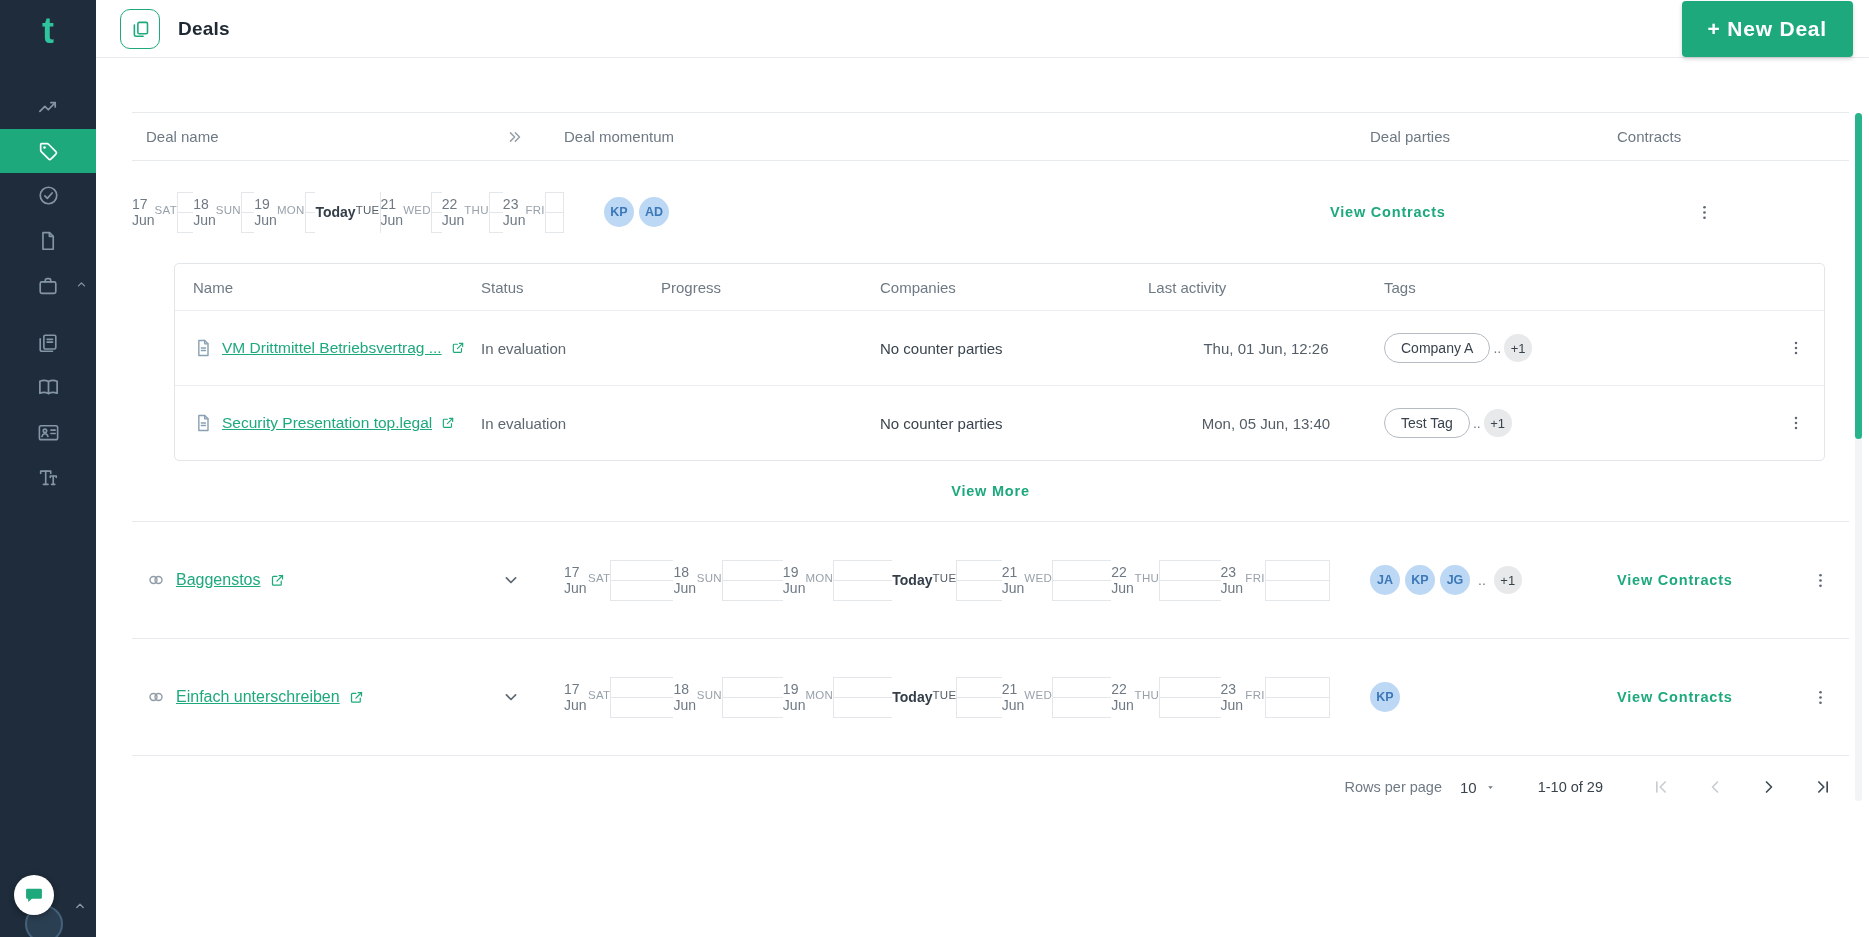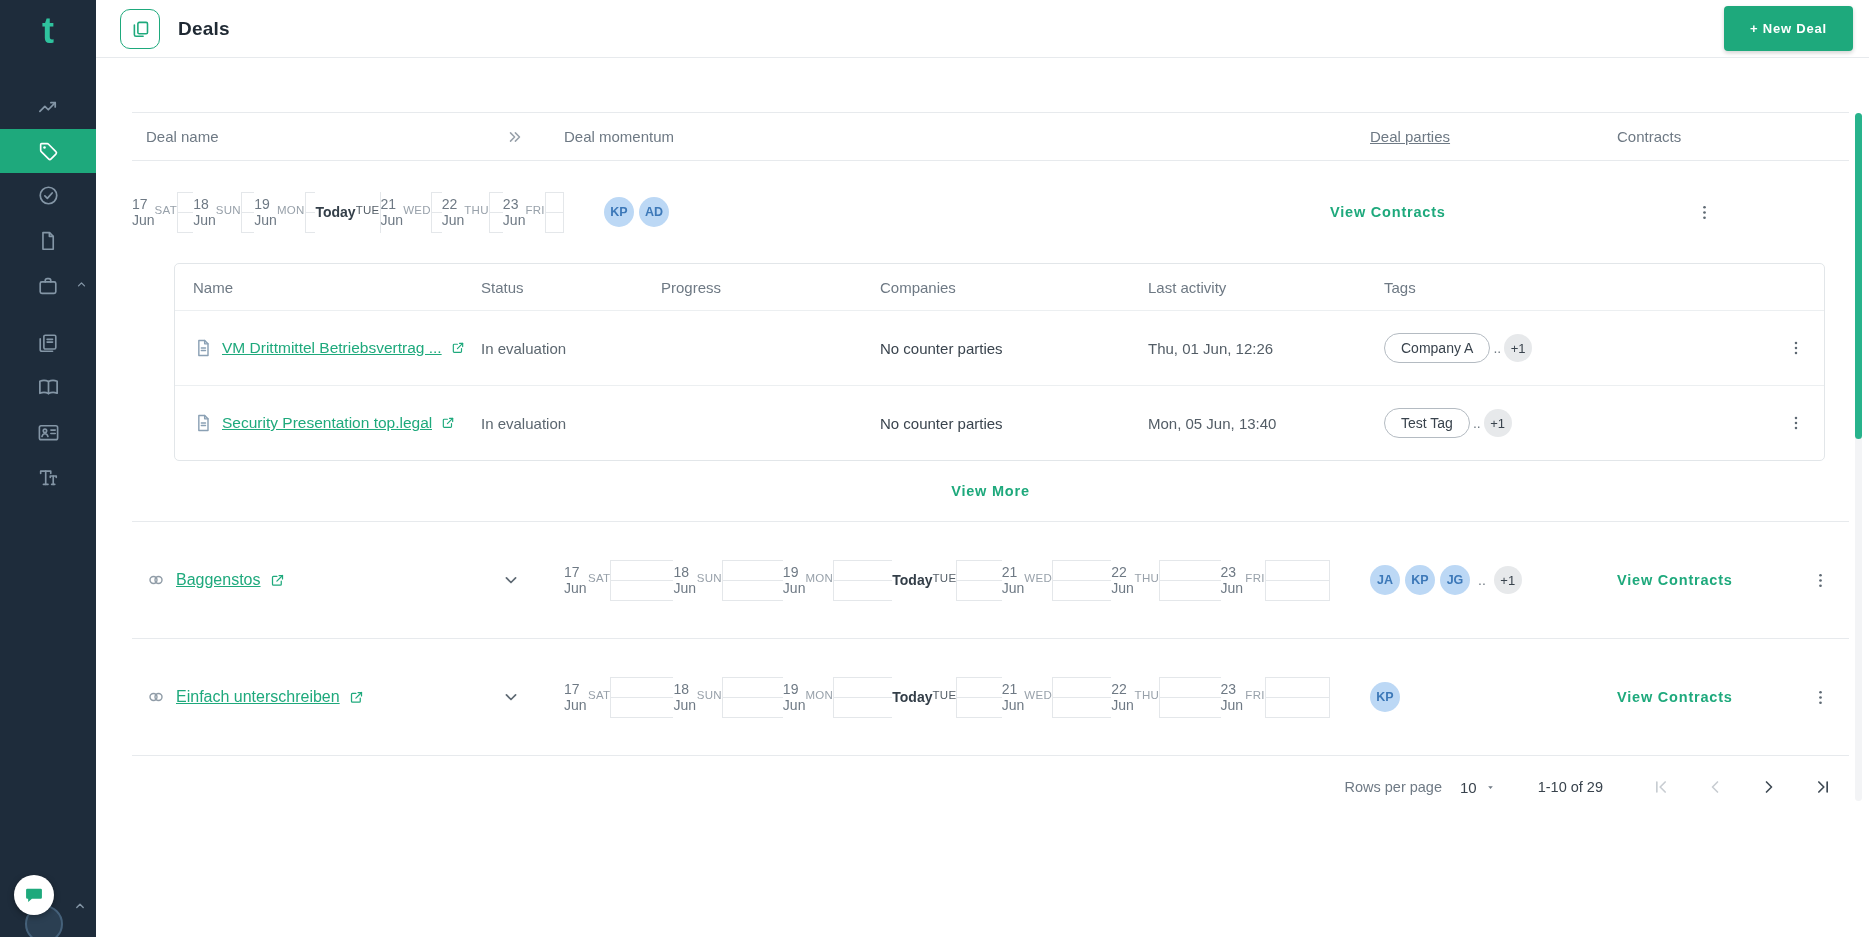--- a/index.html
+++ b/index.html
@@ -29,39 +29,39 @@
 .side-bottom{position:absolute;left:0;bottom:0;width:96px;height:80px;}
 .avatar-dark{position:absolute;left:25px;bottom:-6px;width:38px;height:38px;border-radius:50%;background:#2b3f52;border:2px solid #45617a;}
 .chat-fab{position:absolute;left:14px;bottom:22px;width:40px;height:40px;border-radius:50%;background:#ffffff;box-shadow:0 2px 6px rgba(0,0,0,.35);display:flex;align-items:center;justify-content:center;z-index:3;cursor:pointer;}
 .side-caret{position:absolute;right:9px;bottom:24px;color:#8496a6;cursor:pointer;}
 
 
 .main{flex:1;display:flex;flex-direction:column;background:#fff;position:relative;}
 .topbar{height:58px;display:flex;align-items:center;border-bottom:1px solid var(--border);padding:0 16px 0 24px;background:#fff;}
 .title-icon{width:40px;height:40px;border:1.5px solid var(--green);border-radius:10px;color:var(--green);display:flex;align-items:center;justify-content:center;}
 .topbar h1{font-size:19px;font-weight:700;color:#1f2933;margin-left:18px;letter-spacing:.2px;}
-.new-deal{margin-left:auto;background:var(--green);color:#fff;border:none;border-radius:4px;height:45px;padding:0 26px;font-family:"Liberation Sans",sans-serif;font-size:13px;font-weight:600;letter-spacing:.8px;box-shadow:0 2px 4px rgba(0,0,0,.18);cursor:pointer;}
+.new-deal{margin-left:auto;background:var(--green);color:#fff;border:none;border-radius:4px;height:56px;padding:0 26px;font-family:"Liberation Sans",sans-serif;font-size:21px;font-weight:600;letter-spacing:.8px;box-shadow:0 2px 4px rgba(0,0,0,.18);cursor:pointer;}
 
 .toolbar{height:56px;display:flex;align-items:center;justify-content:flex-end;padding-right:22px;gap:26px;}
 .search{display:flex;align-items:center;gap:8px;width:212px;border-bottom:1px solid #c9ced3;padding:4px 2px;color:#9aa3ac;}
 .search input{border:none;outline:none;font-family:"Liberation Sans",sans-serif;font-size:15px;color:#3a444e;width:100%;background:transparent;}
 .search input::placeholder{color:#a4adb5;}
 .filter{display:flex;align-items:center;gap:7px;color:#8a939b;font-size:15px;cursor:pointer;}
 
 
 .table-wrap{margin:54px 20px 0 36px;border-top:1px solid var(--border);position:relative;}
 .scroll-track{position:absolute;top:0;right:-13px;width:7px;height:688px;background:#f3f4f6;border-radius:4px;}
 .scroll-thumb{position:absolute;top:0;right:-13px;width:7px;height:326px;background:var(--green-bright);border-radius:4px;z-index:2;}
 
 .cols{display:grid;grid-template-columns:432px 766px 287px 175px 57px;}
 .thead{height:48px;align-items:center;border-bottom:1px solid var(--border);}
 .th{font-size:15px;color:var(--gray);}
 .th-name{display:flex;align-items:center;padding-left:14px;}
 .collapse-all{margin-left:auto;margin-right:40px;color:var(--lightgray);cursor:pointer;}
-.th-parties{padding-left:40px;text-decoration:underline;}
+.th-parties{padding-left:40px;}
 
 .deal-section{border-bottom:1px solid var(--border);}
 .deal-row{height:102px;align-items:center;}
 .deal-row.tall{height:116px;}
 .c-name{display:flex;align-items:center;padding-left:14px;height:100%;}
 .deal-ic{margin-right:10px;color:#909ca7;flex:none;}
 a.deal-link{color:var(--green);font-size:16px;text-decoration:underline;cursor:pointer;}
 .ext{margin-left:9px;color:var(--green);flex:none;cursor:pointer;}
 .row-caret{margin-left:auto;margin-right:38px;color:#5e6973;background:none;border:none;cursor:pointer;display:flex;align-items:center;justify-content:center;width:30px;height:30px;}
 
@@ -88,21 +88,21 @@
 .subcols{display:grid;grid-template-columns:306px 180px 219px 268px 236px 1fr 56px;align-items:center;}
 .shead{height:46px;}
 .shead .sh{font-size:15px;color:var(--gray);}
 .sh-name{padding-left:18px;}
 .srow{height:75px;border-top:1px solid #eceff1;}
 .s-name{display:flex;align-items:center;padding-left:18px;}
 .doc-ic{margin-right:9px;color:#8aa0b4;flex:none;}
 a.sub-link{color:var(--green);font-size:15.5px;text-decoration:underline;cursor:pointer;white-space:nowrap;overflow:hidden;text-overflow:ellipsis;}
 .s-status{font-size:15px;color:#5c6770;}
 .s-comp{font-size:15px;color:#3a444e;}
-.s-last{font-size:15px;color:#535d66;}
+.s-last{font-size:15px;color:#535d66;text-align:center;}
 .s-tags{display:flex;align-items:center;}
 .pill{border:1px solid #b4bbc2;border-radius:16px;padding:6px 16px;font-size:14px;color:#39434d;white-space:nowrap;cursor:pointer;}
 .view-more{height:60px;display:flex;align-items:center;justify-content:center;}
 
 
 .pagination{height:62px;display:flex;align-items:center;justify-content:flex-end;padding-right:14px;gap:0;}
 .pg-label{font-size:14.5px;color:#6f7a85;}
 .pg-select{display:flex;align-items:center;gap:8px;margin-left:18px;cursor:pointer;}
 .pg-select .val{font-size:15px;color:#39434d;}
 .pg-select .caret{color:#6f7a85;}

